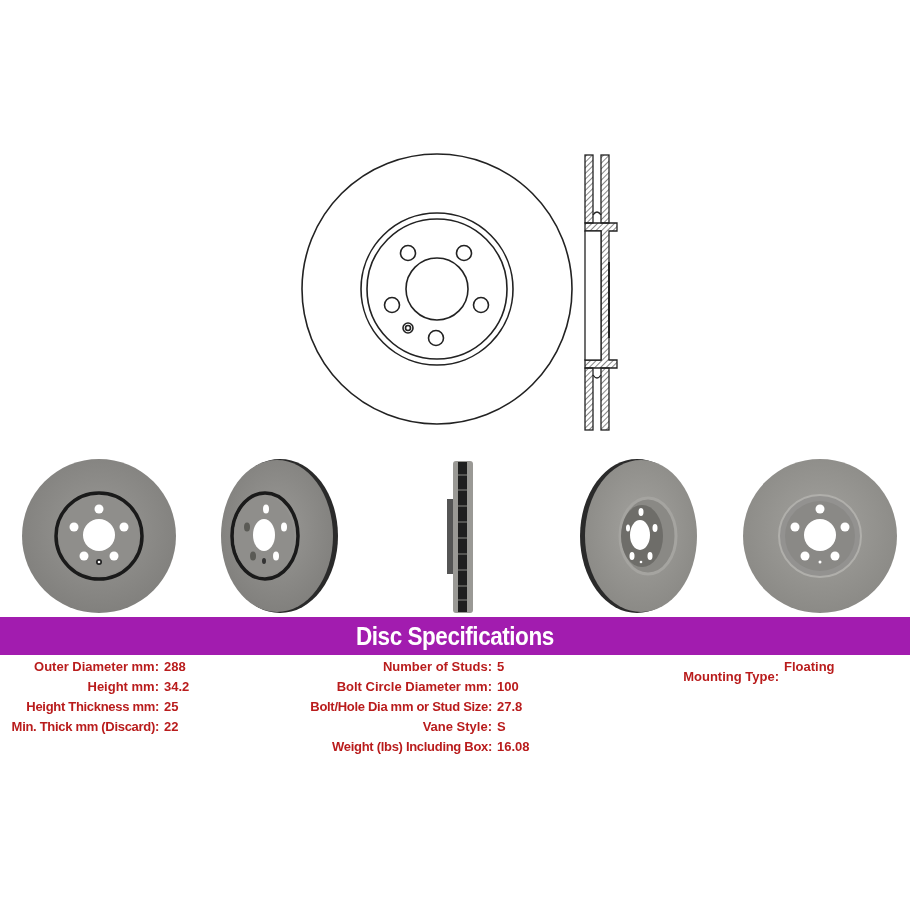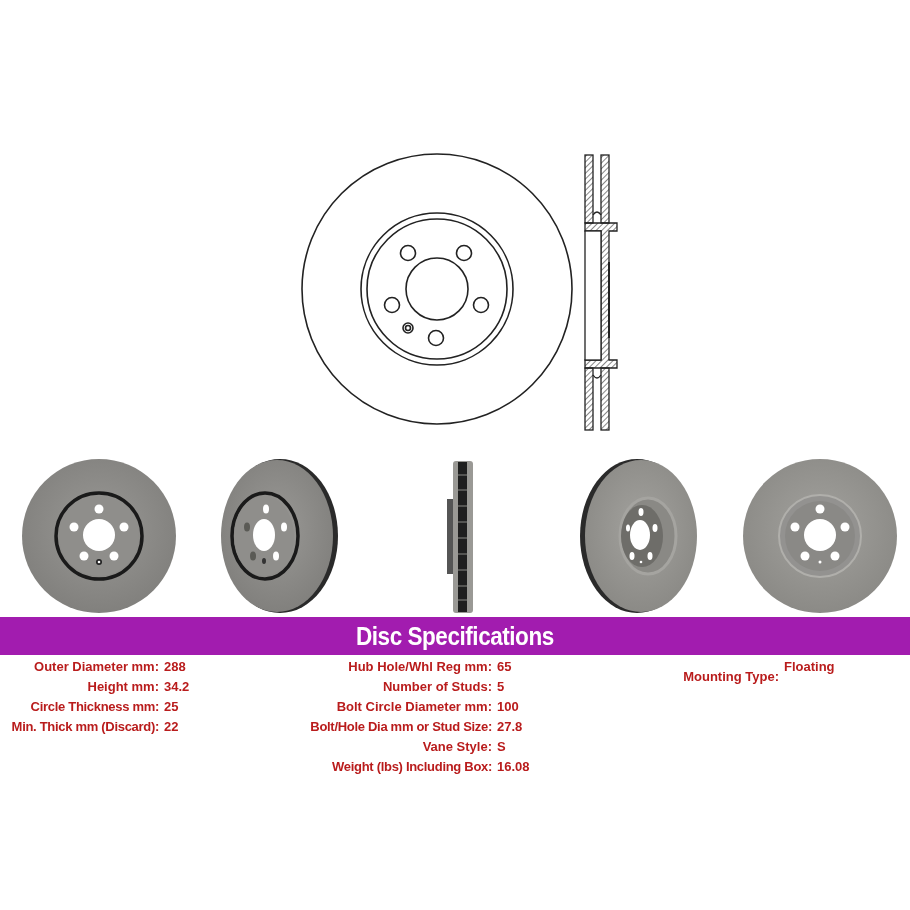--- a/index.html
+++ b/index.html
@@ -156,35 +156,31 @@
   <div class="col col1">
     <div class="row">
       <span class="lbl">Outer Diameter mm:</span>
       <span class="val">288</span>
     </div>
     <div class="row">
       <span class="lbl">Height mm:</span>
       <span class="val">34.2</span>
     </div>
     <div class="row">
-      <span class="lbl squeeze">Circle Thickness mm:</span>
+      <span class="lbl squeeze">Height Thickness mm:</span>
       <span class="val">25</span>
     </div>
     <div class="row">
       <span class="lbl squeeze">Min. Thick mm (Discard):</span>
       <span class="val">22</span>
     </div>
   </div>
 
   <div class="col col2">
     <div class="row">
-      <span class="lbl">Hub Hole/Whl Reg mm:</span>
-      <span class="val">65</span>
-    </div>
-    <div class="row">
       <span class="lbl">Number of Studs:</span>
       <span class="val">5</span>
     </div>
     <div class="row">
       <span class="lbl">Bolt Circle Diameter mm:</span>
       <span class="val">100</span>
     </div>
     <div class="row">
       <span class="lbl squeeze">Bolt/Hole Dia mm or Stud Size:</span>
       <span class="val">27.8</span>

